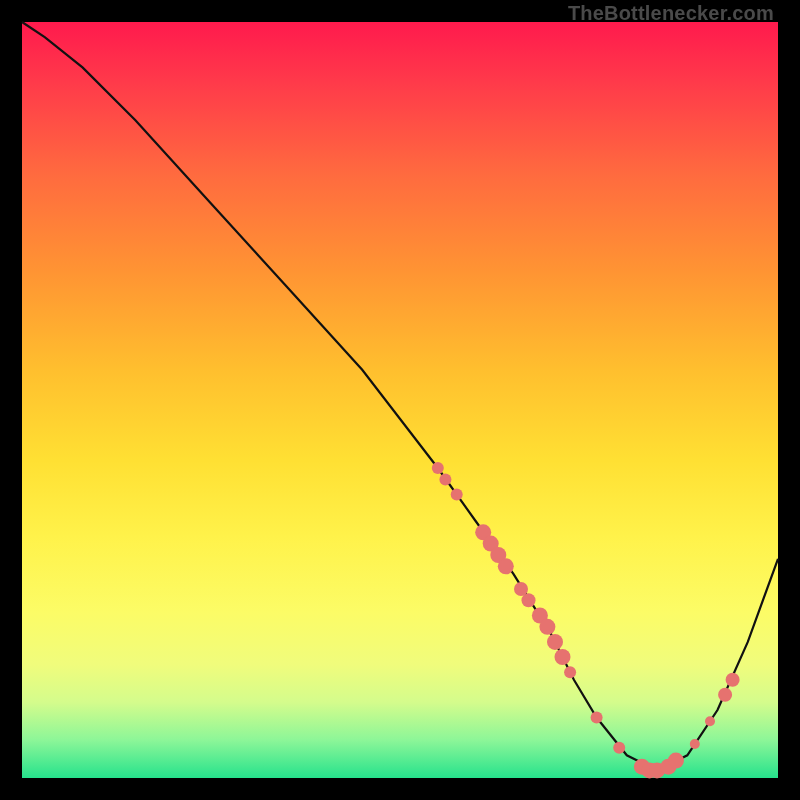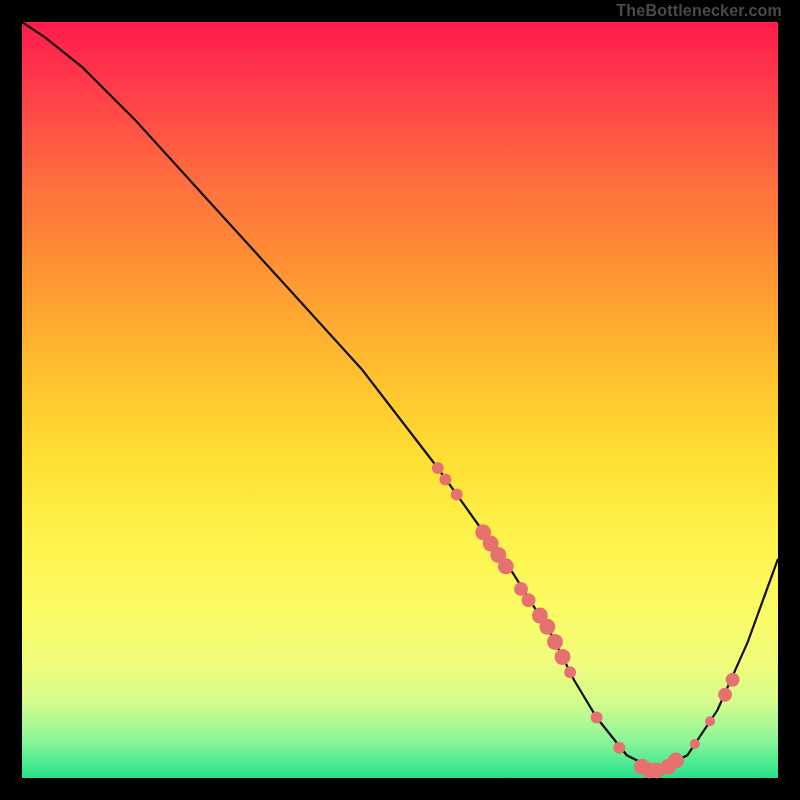--- a/index.html
+++ b/index.html
@@ -28,23 +28,23 @@
       #fcfc66 78%,
       #f0fc7c 85%,
       #d4fc8c 90%,
       #8cf698 95%,
       #26e28c 100%
     );
   }
   .watermark {
     position: absolute;
     top: 2px;
-    right: 18px;
+    right: 26px;
     color: #4a4a4a;
-    font-size: 16px;
+    font-size: 20px;
     font-weight: 600;
     letter-spacing: 0.2px;
     user-select: none;
   }
   svg.curve {
     position: absolute;
     left: 0;
     top: 0;
     width: 756px;
     height: 756px;

